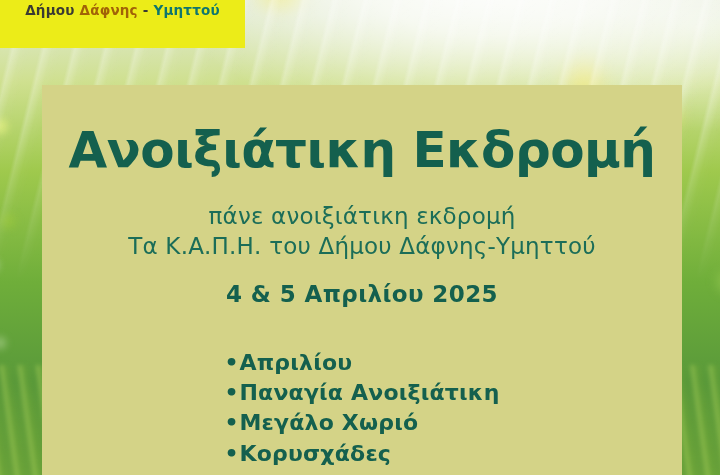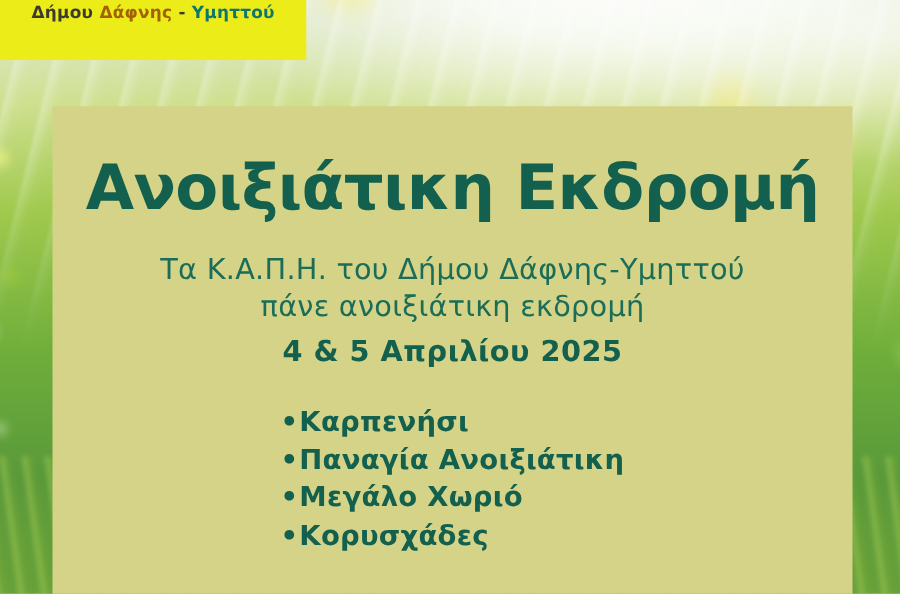--- a/index.html
+++ b/index.html
@@ -163,21 +163,21 @@
     font-family: "DejaVu Sans", sans-serif;
     font-size: 23px;
     font-weight: 400;
     line-height: 1.32;
     color: #1b6d58;
     letter-spacing: 0.2px;
   }
   .subtitle-line { display: block; }
 
   .date-line {
-    margin: 0;
+    margin: 12px;
     padding-top: 6px;
     font-family: "DejaVu Sans", sans-serif;
     font-size: 23px;
     font-weight: 700;
     line-height: 1.3;
     color: #14604e;
     letter-spacing: 0.4px;
   }
 
   .stops {
@@ -226,30 +226,30 @@
     <div class="logo-text">
       <span class="logo-dimos">Δήμου</span><span>&nbsp;</span><span class="logo-dafnis">Δάφνης</span><span class="logo-dash"> - </span><span class="logo-ymitou">Υμηττού</span>
     </div>
   </div>
 
   <div class="card">
 
     <h1 class="title">Ανοιξιάτικη Εκδρομή</h1>
 
     <p class="subtitle">
+      <span class="subtitle-line">πάνε ανοιξιάτικη εκδρομή</span>
       <span class="subtitle-line">Τα Κ.Α.Π.Η. του Δήμου Δάφνης-Υμηττού</span>
-      <span class="subtitle-line">πάνε ανοιξιάτικη εκδρομή</span>
     </p>
 
     <p class="date-line">4 &amp; 5 Απριλίου 2025</p>
 
     <ul class="stops">
       <li class="stop-item">
         <span class="stop-bullet">•</span>
-        <span class="stop-label">Καρπενήσι</span>
+        <span class="stop-label">Απριλίου</span>
       </li>
       <li class="stop-item">
         <span class="stop-bullet">•</span>
         <span class="stop-label">Παναγία Ανοιξιάτικη</span>
       </li>
       <li class="stop-item">
         <span class="stop-bullet">•</span>
         <span class="stop-label">Μεγάλο Χωριό</span>
       </li>
       <li class="stop-item">

